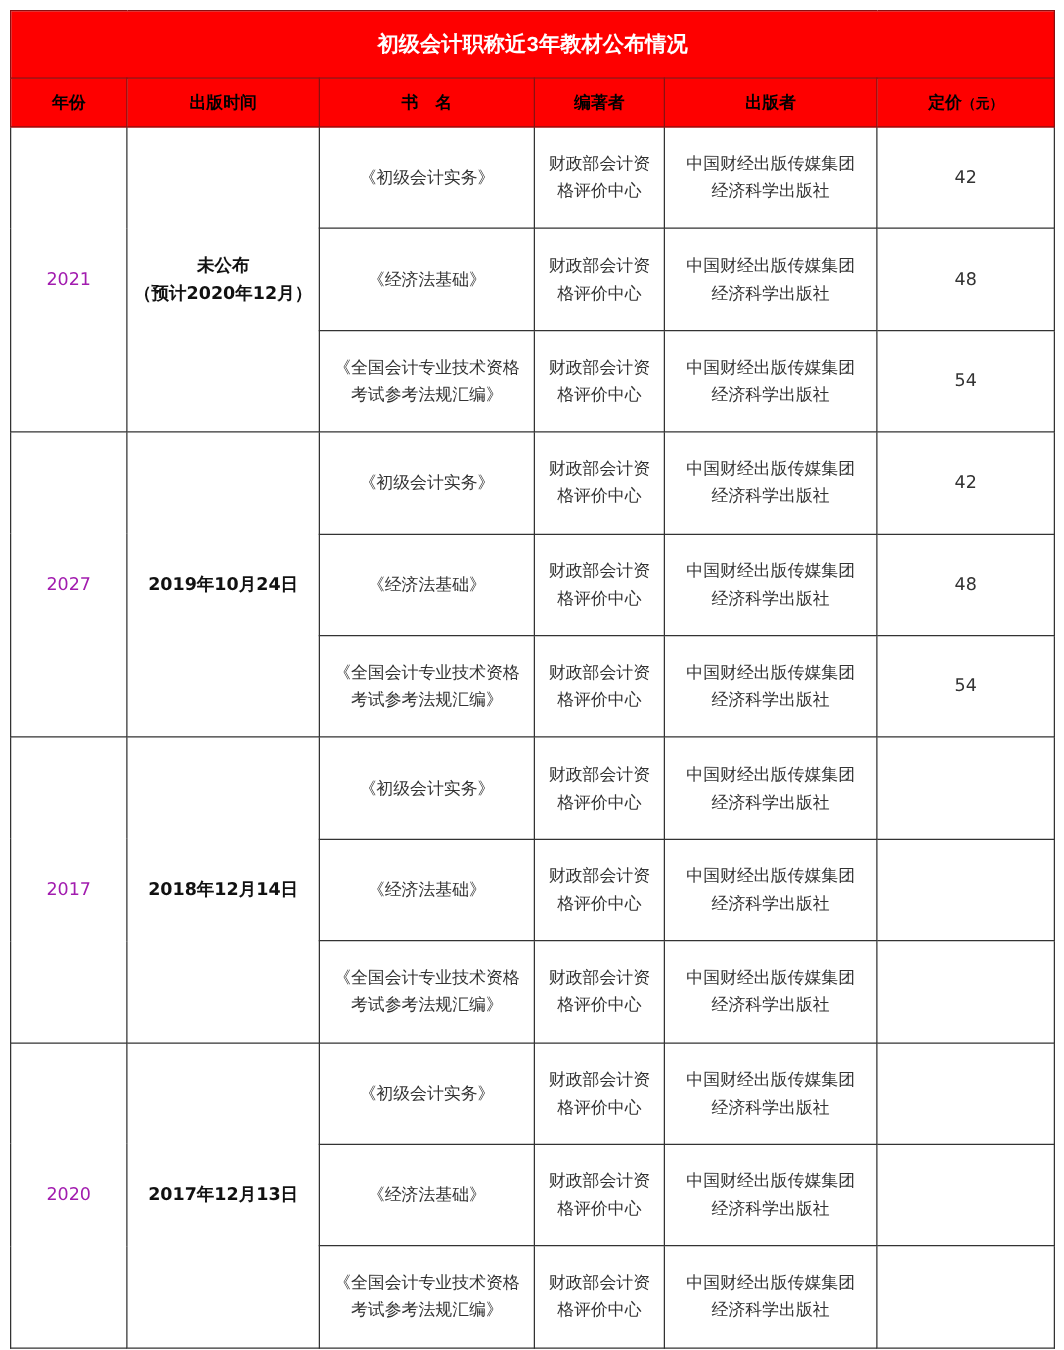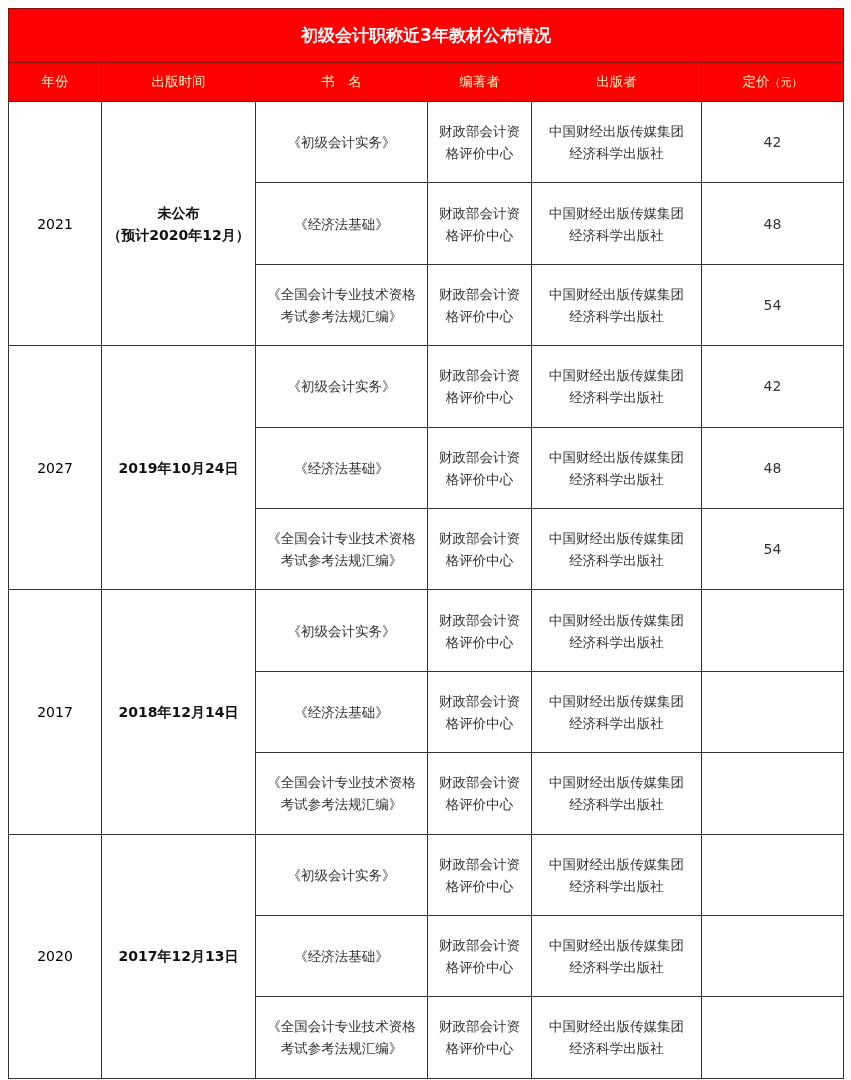--- a/index.html
+++ b/index.html
@@ -3,26 +3,26 @@
 <meta charset="utf-8">
 <style>
   html, body { margin: 0; padding: 0; background: #ffffff; }
   body { width: 851px; height: 1080px; position: relative; overflow: hidden;
          font-family: "DejaVu Sans", "Liberation Sans", sans-serif; }
   table { position: absolute; left: 8px; top: 8px; width: 835px;
           border-collapse: collapse; table-layout: fixed; }
   td, th { border: 1px solid #333333; text-align: center; vertical-align: middle;
            padding: 0 2px; box-sizing: border-box; }
   .title-row td { height: 54px; background: #fe0000; color: #ffffff; font-weight: bold;
-                  font-size: 17px; border-color: #8a1010; }
-  .head-row th { height: 39px; background: #fe0000; color: #fef9c3; font-weight: normal;
+                  font-size: 17px; border-color: #8a1010; font-family: Liberation Mono, monospace; }
+  .head-row th { height: 39px; background: #fe0000; color: #000000; font-weight: bold;
                  font-size: 13.5px; border-color: #8a1010; }
   .head-row th .unit { font-size: 11px; }
   .body-row td { height: 81.4px; color: #333333; font-size: 13.5px; line-height: 22px; }
-  td.year { font-size: 14px; color: #000000; }
+  td.year { font-size: 14px; color: #a21caf; }
   td.pubdate { font-weight: bold; color: #111; font-size: 14px; }
   td.price { font-size: 14px; }
   .line { display: block; }
 </style>
 </head>
 <body>
 
 <table>
   <colgroup>
     <col style="width:93px">

